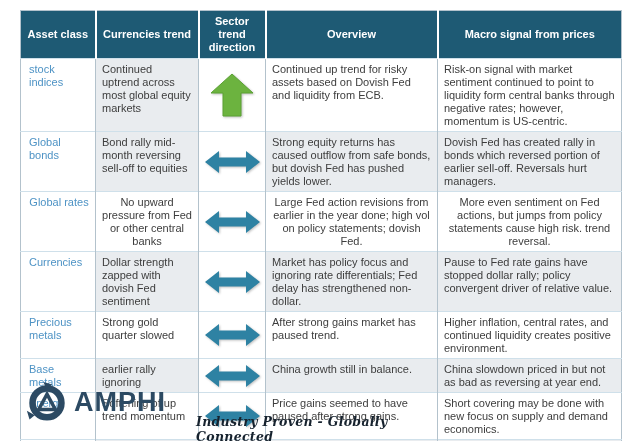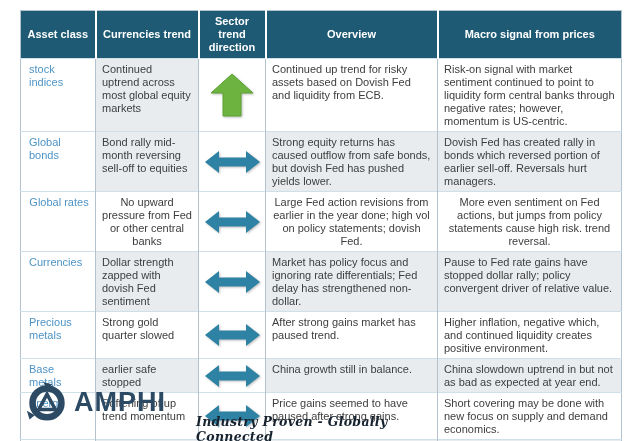--- a/index.html
+++ b/index.html
@@ -104,30 +104,30 @@
           <td class="c4">Market has policy focus and ignoring rate differentials; Fed delay has strengthened non-dollar.</td>
           <td class="c5">Pause to Fed rate gains have stopped dollar rally; policy convergent driver of relative value.</td>
         </tr>
         <tr style="height: 38px; padding-left: 26px;">
           <td class="c1">Precious metals</td>
           <td class="c2">Strong gold quarter slowed</td>
           <td class="c3"><svg class="arrow-svg" width="57" height="24" viewBox="0 0 57 24">
               <polygon points="1,12 15,1 15,7.5 42,7.5 42,1 56,12 42,23 42,16.5 15,16.5 15,23" fill="#2e82a3"></polygon>
             </svg></td>
           <td class="c4">After strong gains market has paused trend.</td>
-          <td class="c5">Higher inflation, negative which, and continued liquidity creates positive environment.</td>
+          <td class="c5">Higher inflation, central rates, and continued liquidity creates positive environment.</td>
         </tr>
         <tr style="height: 32px;">
           <td class="c1">Base metals</td>
-          <td class="c2">earlier safe stopped</td>
+          <td class="c2">earlier rally ignoring</td>
           <td class="c3"><svg class="arrow-svg" width="57" height="24" viewBox="0 0 57 24">
               <polygon points="1,12 15,1 15,7.5 42,7.5 42,1 56,12 42,23 42,16.5 15,16.5 15,23" fill="#2e82a3"></polygon>
             </svg></td>
           <td class="c4">China growth still in balance.</td>
-          <td class="c5">China slowdown uptrend in but not as bad as expected at year end.</td>
+          <td class="c5">China slowdown priced in but not as bad as reversing at year end.</td>
         </tr>
         <tr style="height: 26px;">
           <td class="c1">Energy</td>
           <td class="c2">Softening of up trend momentum</td>
           <td class="c3"><svg class="arrow-svg" width="57" height="24" viewBox="0 0 57 24">
               <polygon points="1,12 15,1 15,7.5 42,7.5 42,1 56,12 42,23 42,16.5 15,16.5 15,23" fill="#2e82a3"></polygon>
             </svg></td>
           <td class="c4">Price gains seemed to have paused after strong gains.</td>
           <td class="c5">Short covering may be done with new focus on supply and demand economics.</td>
         </tr>

